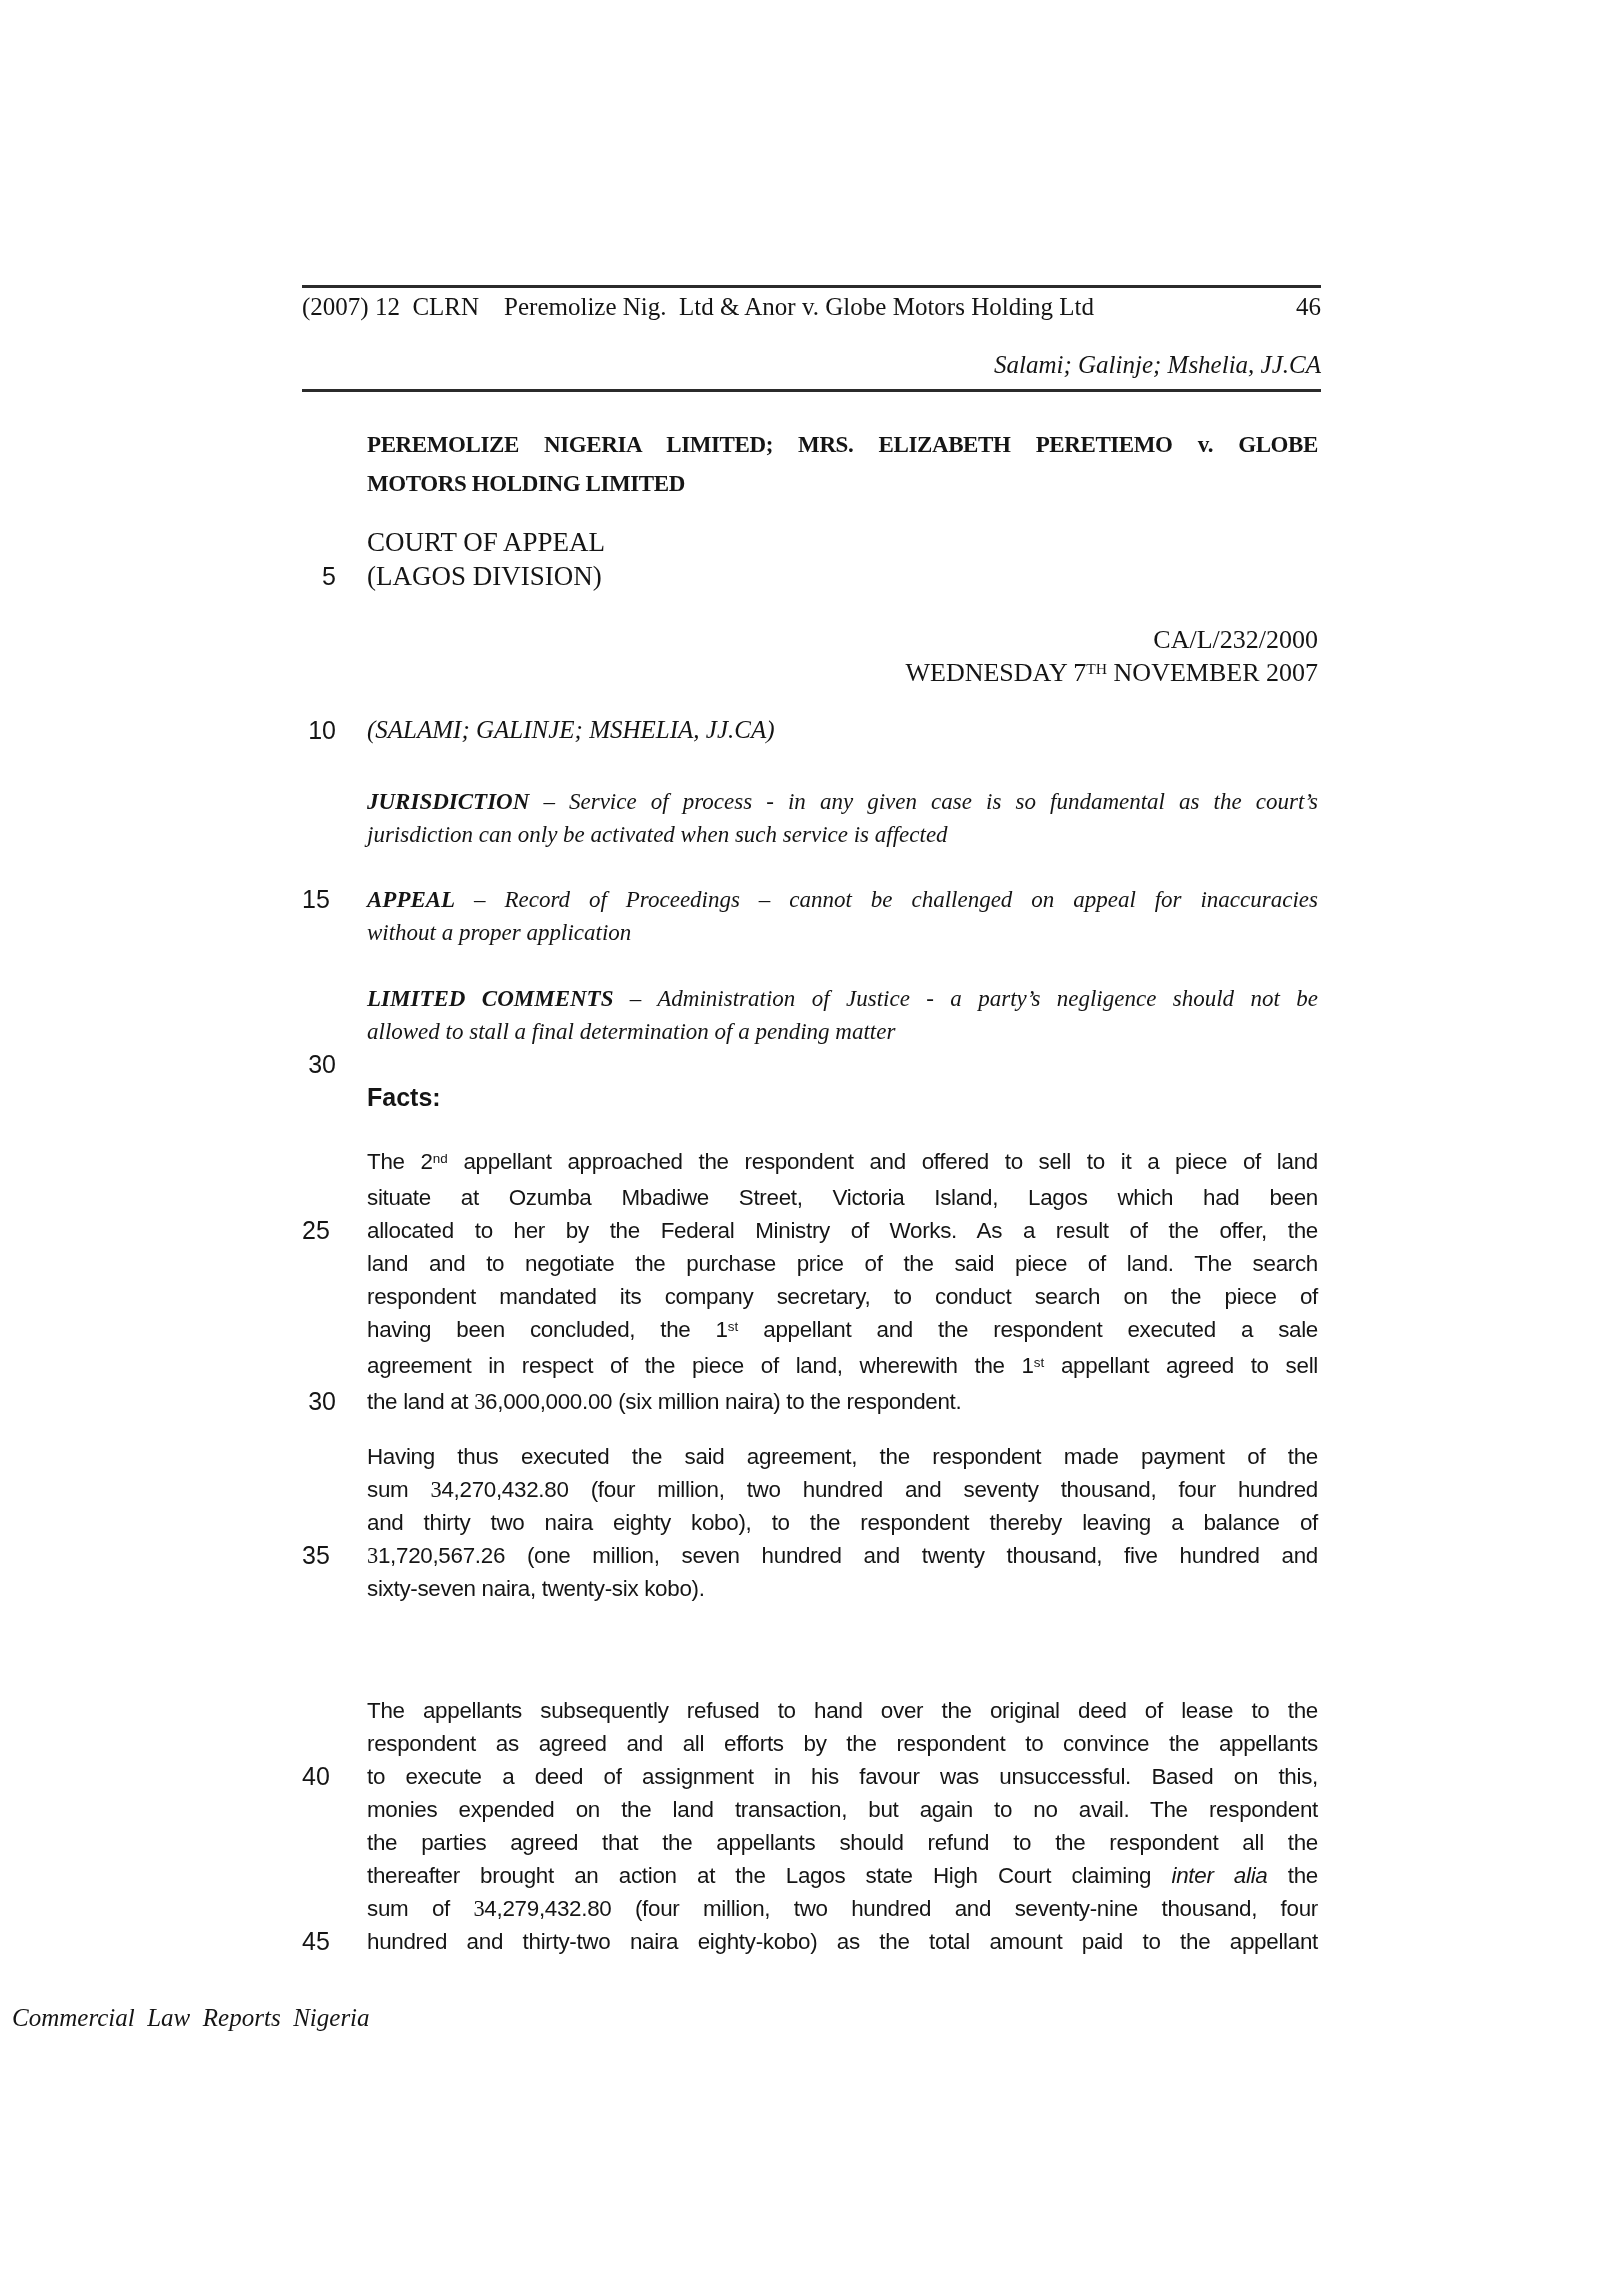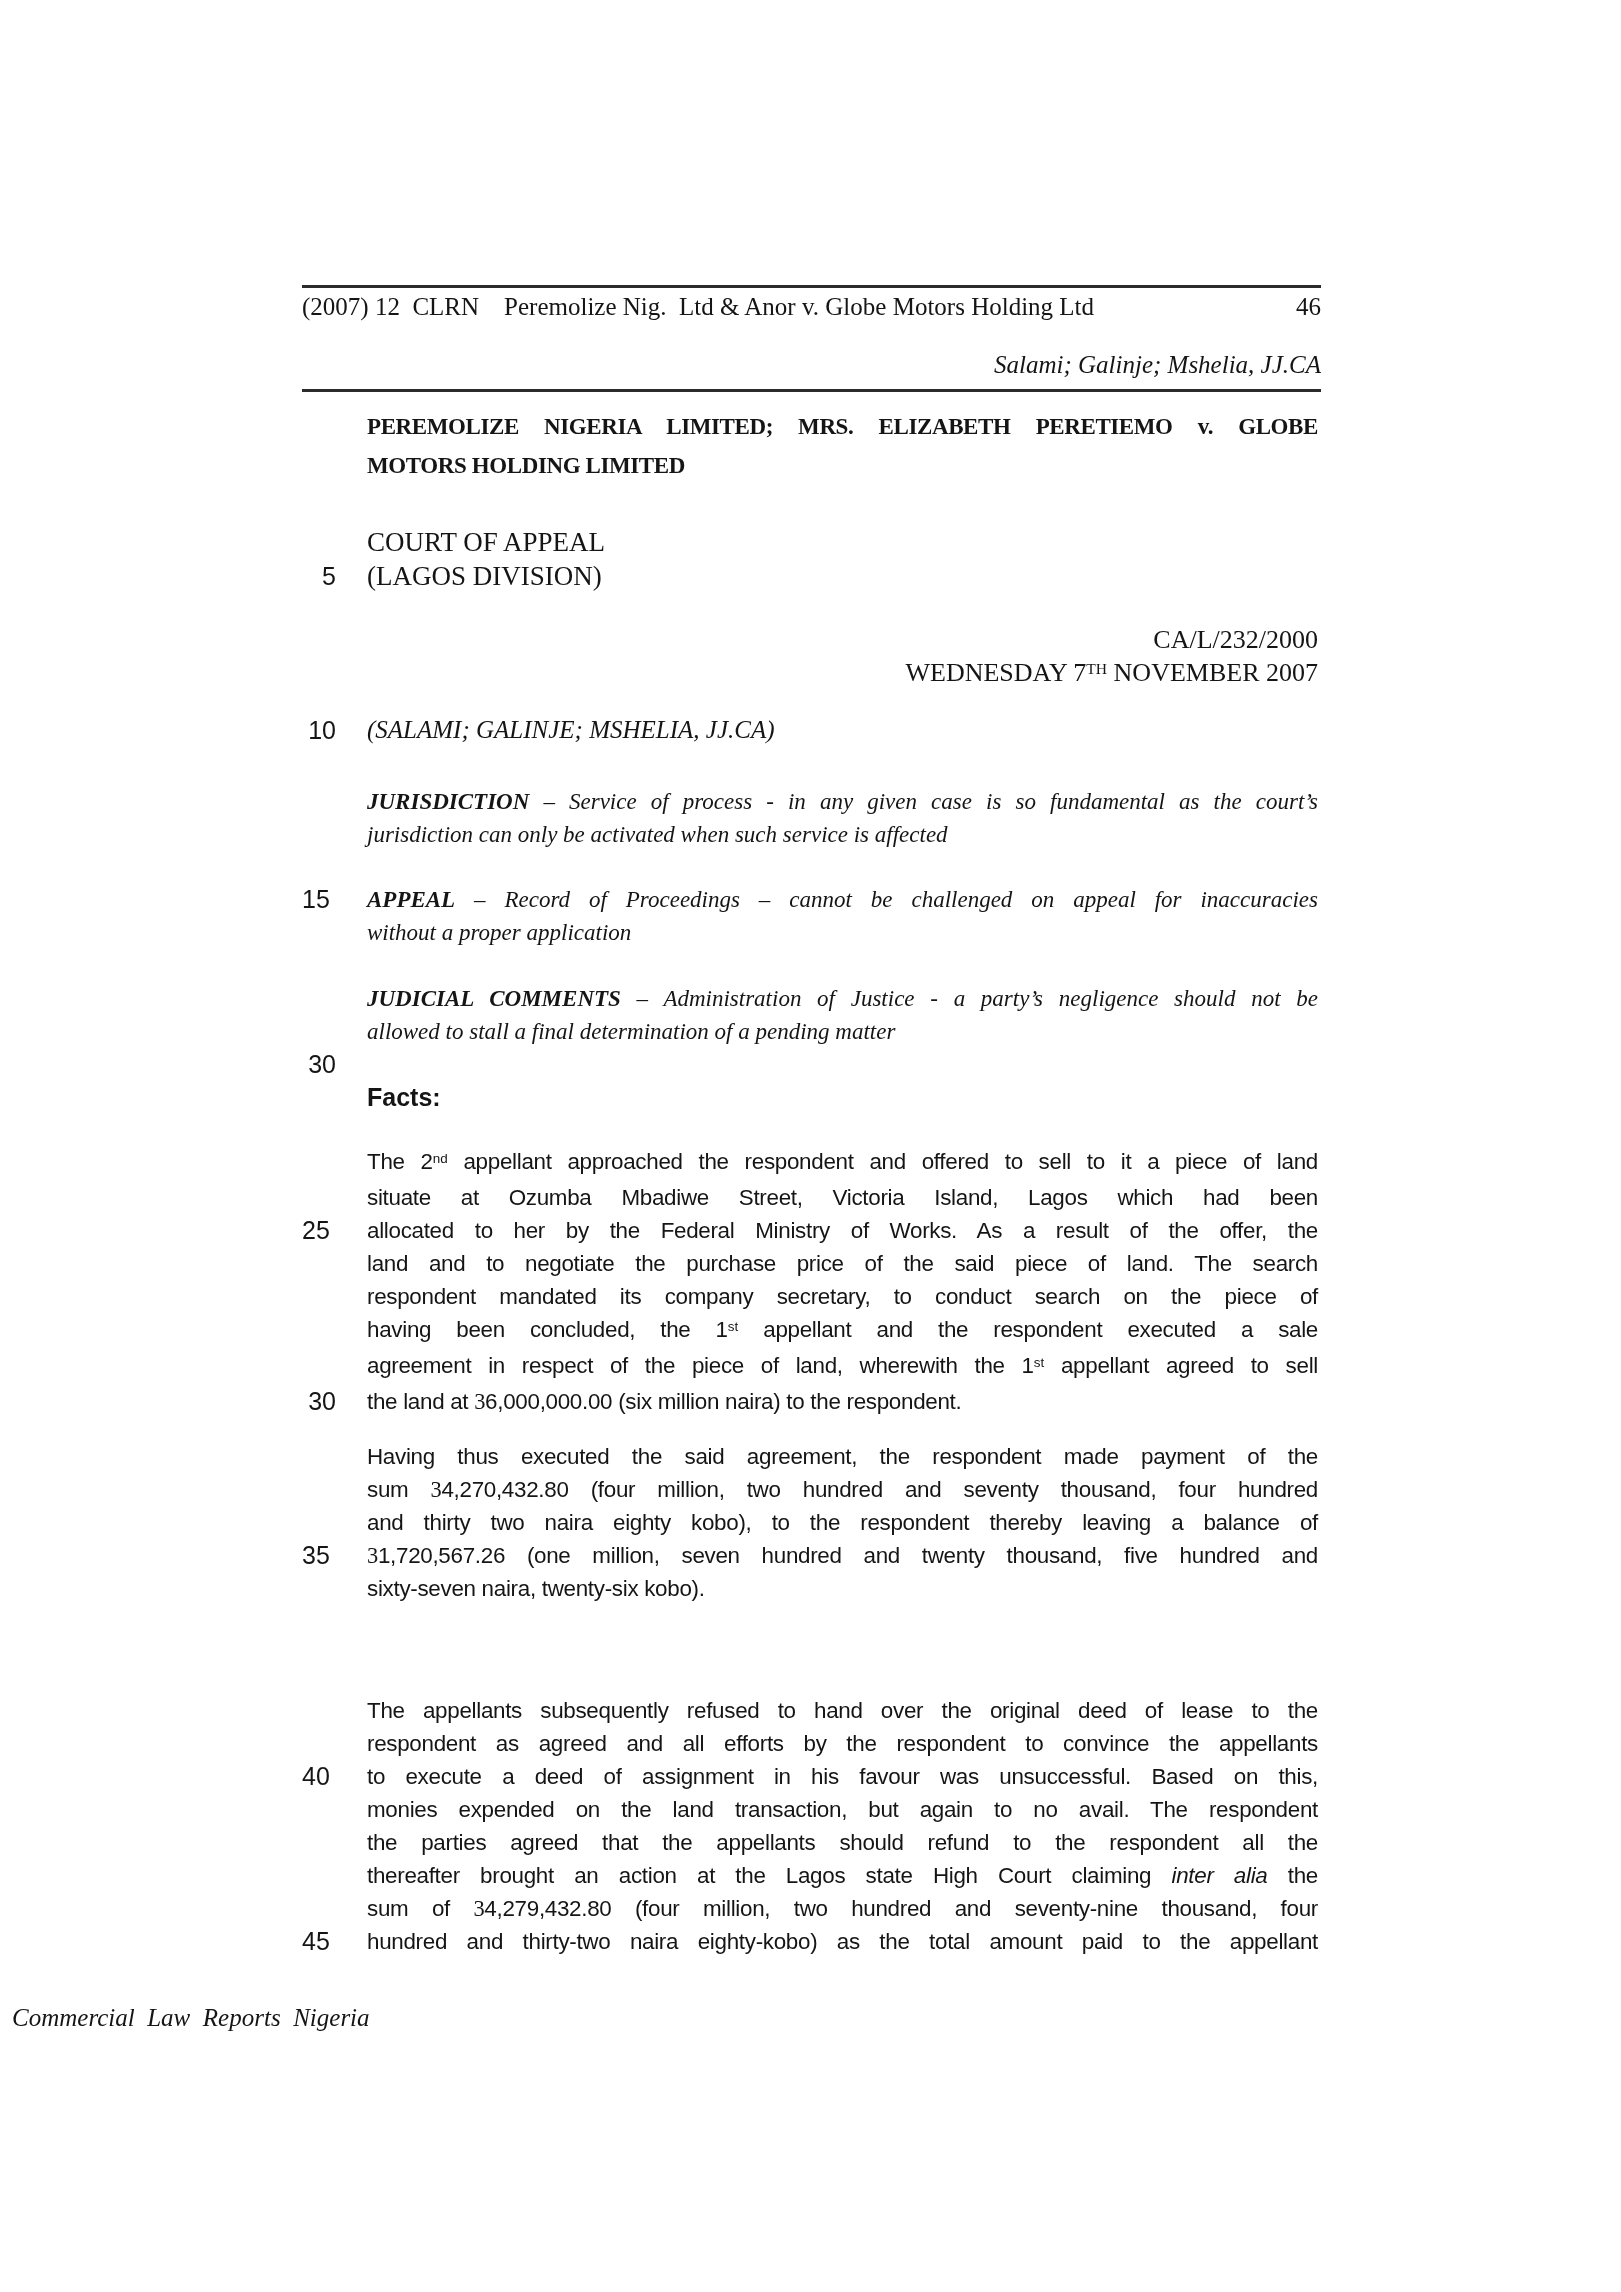--- a/index.html
+++ b/index.html
@@ -59,21 +59,21 @@
 <div class="page">
   <div class="rule" id="rule-top"></div>
   <div class="header-row">
     <span>(2007) 12  CLRN    Peremolize Nig.  Ltd &amp; Anor v. Globe Motors Holding Ltd</span>
     <span>46</span>
   </div>
   <div class="judges-row">Salami; Galinje; Mshelia, JJ.CA</div>
   <div class="rule" id="rule-bottom"></div>
 
   <div id="blocks">
-      <div class="block title" style="top: 407px; line-height: 39px;">
+      <div class="block title" style="top: 425px; line-height: 39px;">
         <div class="line j">PEREMOLIZE NIGERIA LIMITED; MRS. ELIZABETH PERETIEMO v. GLOBE</div>
         <div class="line l">MOTORS HOLDING LIMITED</div>
       </div>
       <div class="block caps" style="top: 525px; line-height: 34px;">
         <div class="line l">COURT OF APPEAL</div>
         <div class="line l"><span class="num">5</span>(LAGOS DIVISION)</div>
       </div>
       <div class="block caseinfo" style="top: 623px; line-height: 33px;">
         <div class="line r">CA/L/232/2000</div>
         <div class="line r">WEDNESDAY 7<span class="sup">TH</span> NOVEMBER 2007</div>
@@ -83,21 +83,21 @@
       </div>
       <div class="block headnote" style="top: 785px; line-height: 33px;">
         <div class="line j"><span class="b">JURISDICTION</span> – Service of process - in any given case is so fundamental as the court’s</div>
         <div class="line l">jurisdiction can only be activated when such service is affected</div>
       </div>
       <div class="block headnote" style="top: 883px; line-height: 33px;">
         <div class="line j"><span class="num">15</span><span class="b">APPEAL</span> – Record of Proceedings – cannot be challenged on appeal for inaccuracies</div>
         <div class="line l">without a proper application</div>
       </div>
       <div class="block headnote" style="top: 982px; line-height: 33px;">
-        <div class="line j"><span class="b">JUDICIAL COMMENTS</span> – Administration of Justice - a party’s negligence should not be</div>
+        <div class="line j"><span class="b">LIMITED COMMENTS</span> – Administration of Justice - a party’s negligence should not be</div>
         <div class="line l">allowed to stall a final determination of a pending matter</div>
       </div>
       <div class="block body" style="top: 1047px; line-height: 34px;">
         <div class="line l"><span class="num">30</span>&nbsp;</div>
       </div>
       <div class="block facts" style="top: 1080px; line-height: 34px;">
         <div class="line l">Facts:</div>
       </div>
       <div class="block body" style="top: 1145px; line-height: 33px;">
         <div class="line j">The 2<span class="sup">nd</span> appellant approached the respondent and offered to sell to it a piece of land</div>

